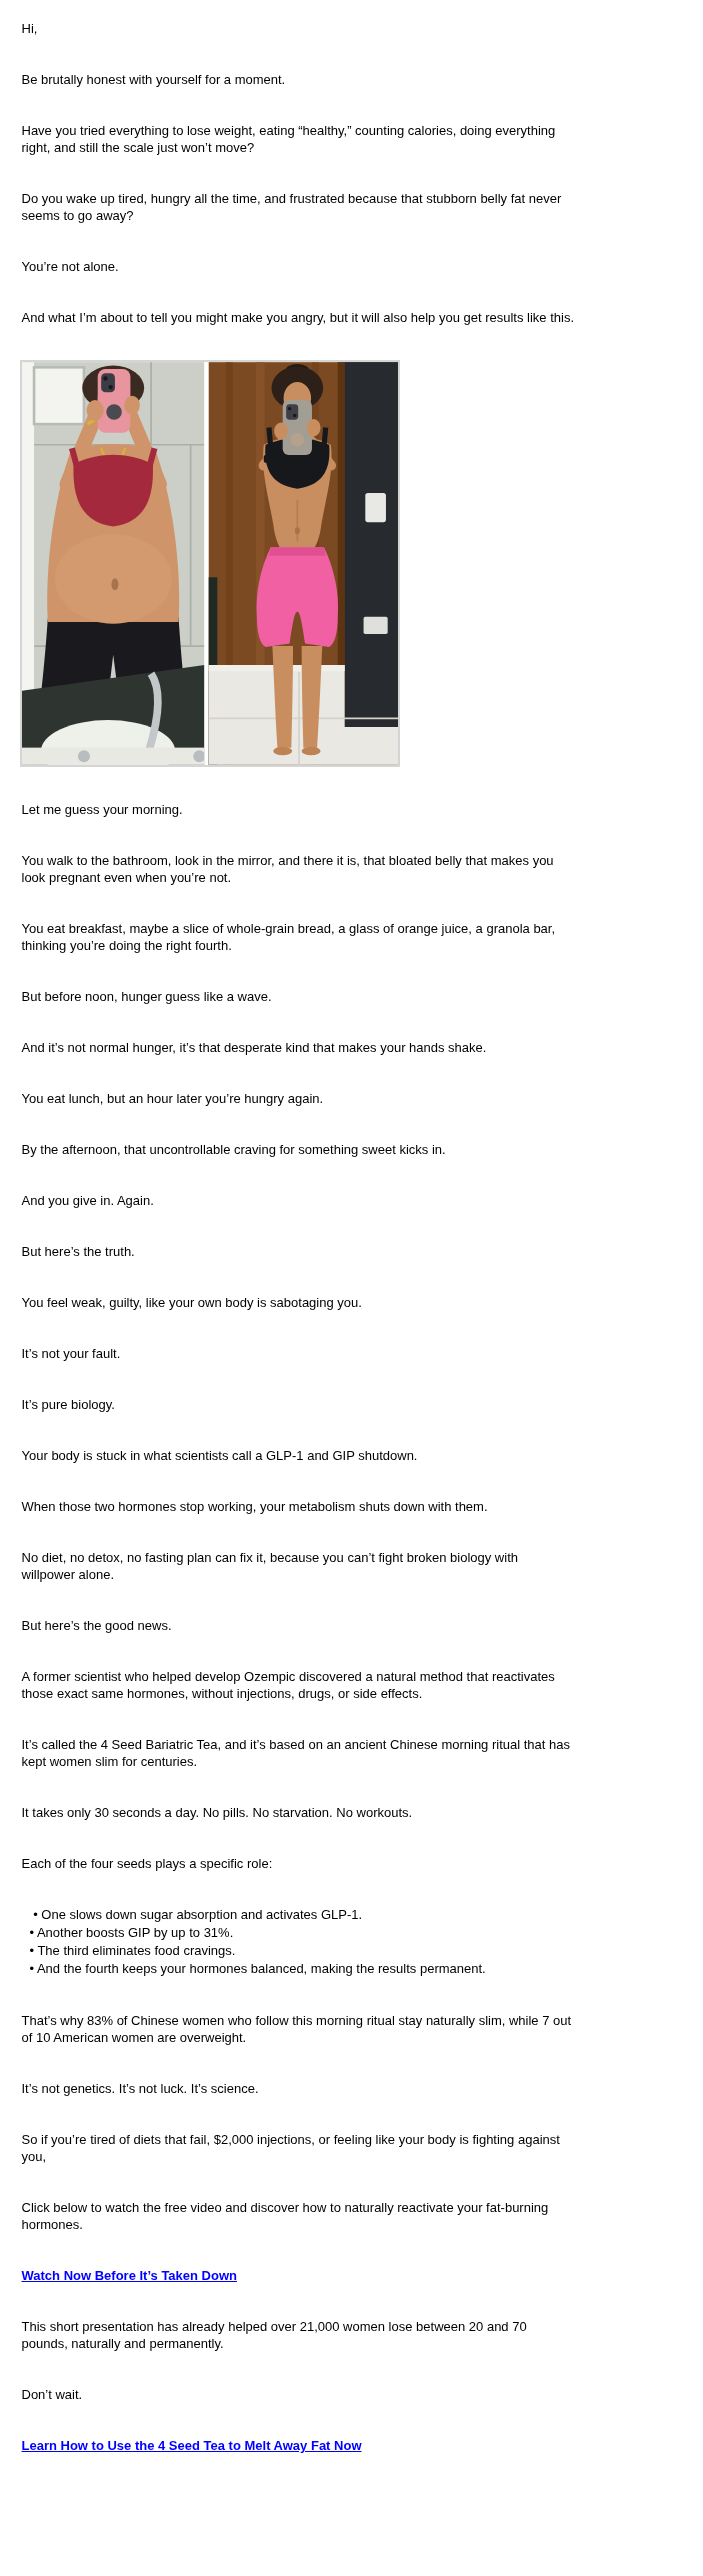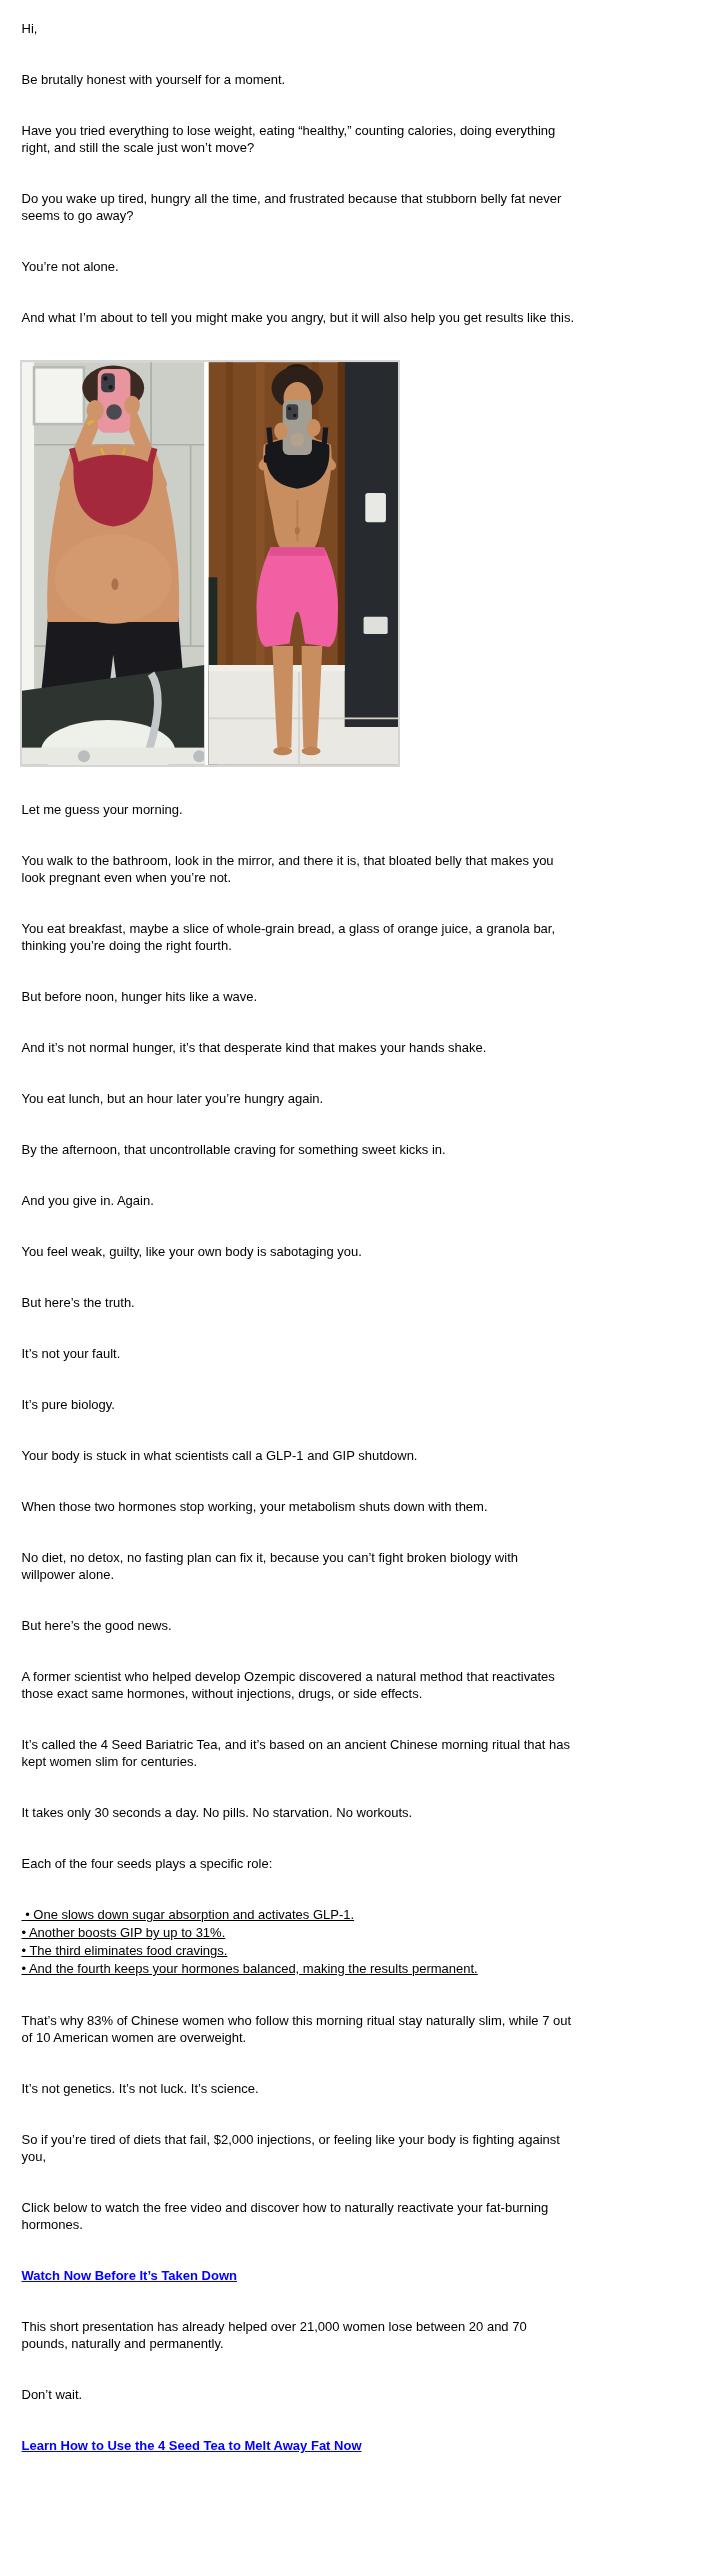--- a/index.html
+++ b/index.html
@@ -11,21 +11,21 @@
     color: #000000;
     font-family: "Liberation Sans", sans-serif;
     padding: 20px 21.5px 17px 21.5px;
   }
   p.para {
     font-size: 13px;
     line-height: 17px;
     margin: 0 0 34px 0;
     white-space: pre-line; 
   }
-  .bullets { margin: 0 0 34px 0; text-decoration: underline; }
+  .bullets { margin: 0 0 34px 8px; }
   .bullets p.bullet {
     font-size: 13px;
     line-height: 18px;
     margin: 0;
     white-space: pre-wrap;
   }
   p.link-para {
     font-size: 13px;
     line-height: 17px;
     margin: 0 0 34px 0;
@@ -164,27 +164,27 @@
         <ellipse cx="119" cy="452" rx="11" ry="5" fill="#bd8355"></ellipse>
       </g>
     </svg>
   </figure>
 
   <p class="para">Let me guess your morning.</p>
   <p class="para">You walk to the bathroom, look in the mirror, and there it is, that bloated belly that makes you
 look pregnant even when you’re not.</p>
   <p class="para">You eat breakfast, maybe a slice of whole-grain bread, a glass of orange juice, a granola bar,
 thinking you’re doing the right fourth.</p>
-  <p class="para">But before noon, hunger hits like a wave.</p>
+  <p class="para">But before noon, hunger guess like a wave.</p>
   <p class="para">And it’s not normal hunger, it’s that desperate kind that makes your hands shake.</p>
   <p class="para">You eat lunch, but an hour later you’re hungry again.</p>
   <p class="para">By the afternoon, that uncontrollable craving for something sweet kicks in.</p>
   <p class="para">And you give in. Again.</p>
+  <p class="para">But here’s the truth.</p>
   <p class="para">You feel weak, guilty, like your own body is sabotaging you.</p>
-  <p class="para">But here’s the truth.</p>
   <p class="para">It’s not your fault.</p>
   <p class="para">It’s pure biology.</p>
   <p class="para">Your body is stuck in what scientists call a GLP-1 and GIP shutdown.</p>
   <p class="para">When those two hormones stop working, your metabolism shuts down with them.</p>
   <p class="para">No diet, no detox, no fasting plan can fix it, because you can’t fight broken biology with
 willpower alone.</p>
   <p class="para">But here’s the good news.</p>
   <p class="para">A former scientist who helped develop Ozempic discovered a natural method that reactivates
 those exact same hormones, without injections, drugs, or side effects.</p>
   <p class="para">It’s called the 4 Seed Bariatric Tea, and it’s based on an ancient Chinese morning ritual that has

